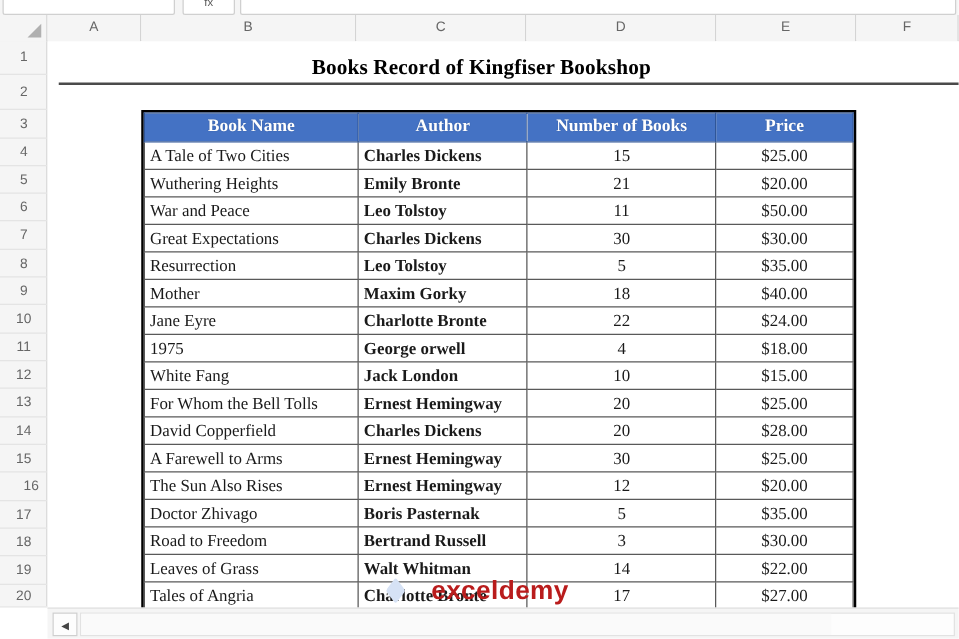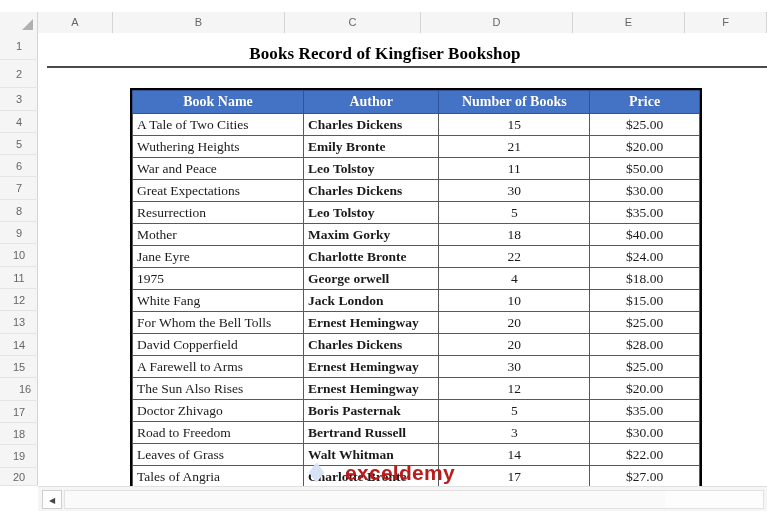--- a/index.html
+++ b/index.html
@@ -81,21 +81,21 @@
   }
   .titletext {
     font-family: "Liberation Serif", serif;
     font-size: 17px; font-weight: bold; color: #000;
     letter-spacing: 0.1px;
     margin-right: 44px;
   }
 
   
   .tablewrap {
-    position: absolute; left: 130px; top: 88px;
+    position: absolute; left: 113px; top: 88px;
     width: 572px;
     border: 2px solid #000;
     border-top: 2px solid #000;
   }
   table.sheet {
     border-collapse: collapse; width: 100%;
     font-family: "Liberation Serif", serif;
   }
   table.sheet th, table.sheet td {
     border: 1px solid #595959;
@@ -155,20 +155,25 @@
   .hs-thumb {
     position: absolute; left: 0; top: 0; width: 600px; height: 17px;
     background: #fafafa;
   }
 </style>
 </head>
 <body>
 
 <div id="app">
 
+  <div class="topstrip">
+    <div class="namebox"></div>
+    <div class="fxbtn">fx</div>
+    <div class="formulabar"></div>
+  </div>
 
   <div class="colheads">
     <div class="selectall"></div>
     <div id="colheads-host">
         <div class="colhead" style="left: 38px; width: 75px;">A</div>
         <div class="colhead" style="left: 113px; width: 172px;">B</div>
         <div class="colhead" style="left: 285px; width: 136px;">C</div>
         <div class="colhead" style="left: 421px; width: 152px;">D</div>
         <div class="colhead" style="left: 573px; width: 112px;">E</div>
         <div class="colhead" style="left: 685px; width: 82px;">F</div>

